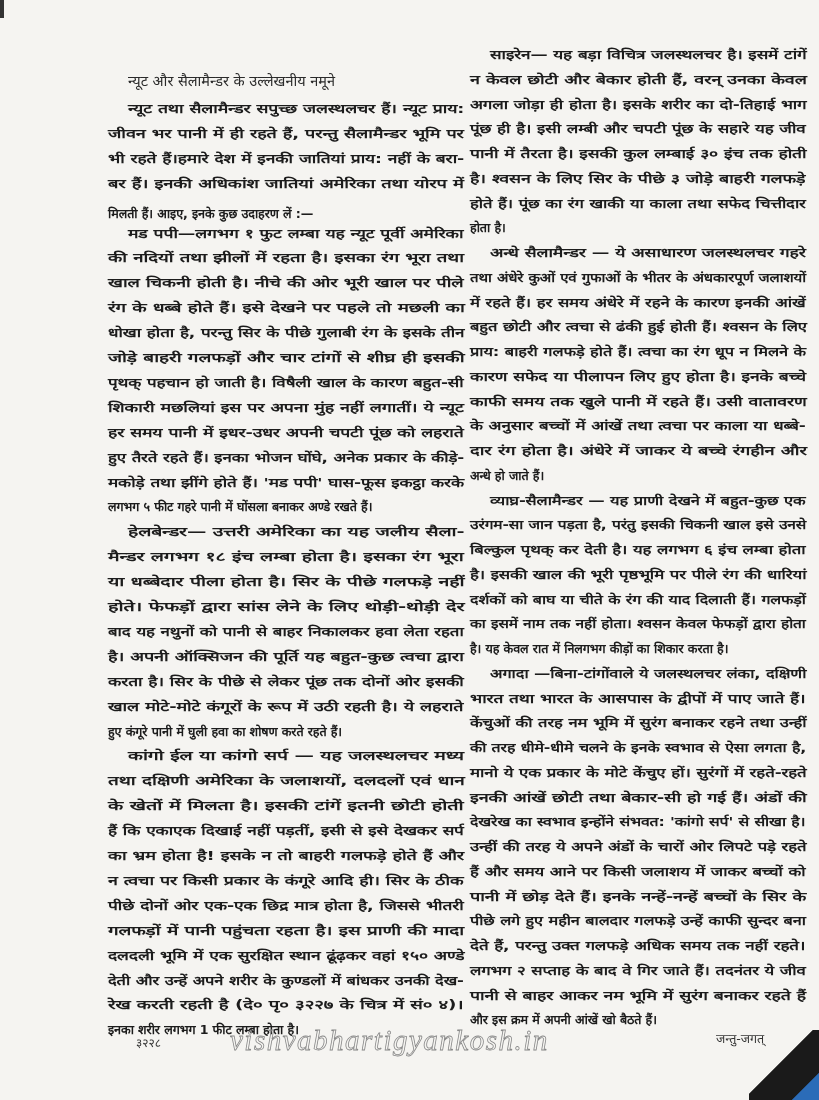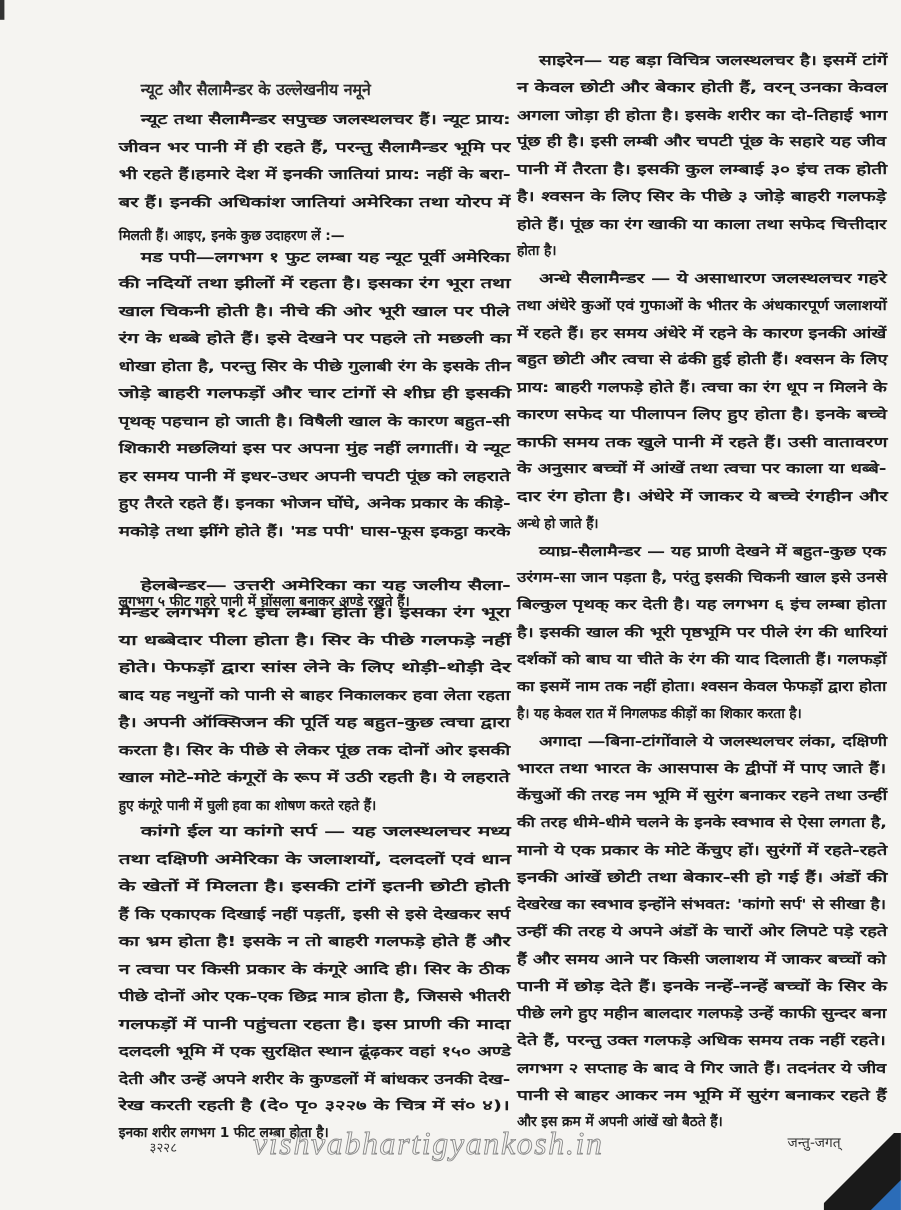--- a/index.html
+++ b/index.html
@@ -15,21 +15,21 @@
   .col-left { left:108px; width:358px; }
   .col-right { left:470px; width:340px; }
   .line {
     position:absolute; left:0; white-space:nowrap;
     font-size:12.6px; line-height:18px; height:18px;
     font-weight:bold; letter-spacing:-0.1px;
     transform-origin:left center;
   }
   .title-line {
     position:absolute; left:20px; top:70px; white-space:nowrap;
-    font-size:14.5px; font-weight:bold; color:#2a2a2a;
+    font-size:14.5px; font-weight:normal; color:#2a2a2a;
   }
   .footer-left { position:absolute; left:104px; top:1034px; font-size:12px; color:#333;margin-left:32px; }
   .watermark {
     position:absolute; left:230px; top:1024px; font-size:29px;
     font-family:Liberation Serif, serif; font-style:italic;
     color:transparent; -webkit-text-stroke:0.8px #888; letter-spacing:1.5px;
   }
   .footer-right { position:absolute; left:716px; top:1030px; font-size:12.5px; color:#333; }
   .cover-corner {
     position:absolute; right:0; bottom:0; width:70px; height:70px;
@@ -54,21 +54,21 @@
         <div class="line" style="top: 249.4px; left: 0px; transform: scaleX(1.477);">की नदियों तथा झीलों में रहता है। इसका रंग भूरा तथा</div>
         <div class="line" style="top: 274.3px; left: 0px; transform: scaleX(1.447);">खाल चिकनी होती है। नीचे की ओर भूरी खाल पर पीले</div>
         <div class="line" style="top: 299.2px; left: 0px; transform: scaleX(1.49);">रंग के धब्बे होते हैं। इसे देखने पर पहले तो मछली का</div>
         <div class="line" style="top: 324.1px; left: 0px; transform: scaleX(1.354);">धोखा होता है, परन्तु सिर के पीछे गुलाबी रंग के इसके तीन</div>
         <div class="line" style="top: 349px; left: 0px; transform: scaleX(1.508);">जोड़े  बाहरी गलफड़ों और चार टांगों से शीघ्र ही इसकी</div>
         <div class="line" style="top: 373.9px; left: 0px; transform: scaleX(1.348);">पृथक् पहचान हो जाती है। विषैली खाल के कारण बहुत-सी</div>
         <div class="line" style="top: 398.8px; left: 0px; transform: scaleX(1.413);">शिकारी मछलियां इस पर अपना मुंह नहीं लगातीं। ये न्यूट</div>
         <div class="line" style="top: 423.7px; left: 0px; transform: scaleX(1.396);">हर समय पानी में इधर-उधर अपनी चपटी पूंछ को लहराते</div>
         <div class="line" style="top: 448.6px; left: 0px; transform: scaleX(1.333);">हुए तैरते रहते हैं। इनका भोजन घोंघे, अनेक प्रकार के कीड़े-</div>
         <div class="line" style="top: 473.5px; left: 0px; transform: scaleX(1.359);">मकोड़े तथा झींगे होते हैं। 'मड पपी' घास-फूस इकट्ठा करके</div>
-        <div class="line" style="top: 498.4px; left: 0px; margin-top: 40px;">लगभग ५ फीट गहरे पानी में घोंसला बनाकर अण्डे रखते हैं।</div>
+        <div class="line" style="top: 498.4px; left: 0px;">लगभग ५ फीट गहरे पानी में घोंसला बनाकर अण्डे रखते हैं।</div>
         <div class="line" style="top: 523.3px; left: 20px; transform: scaleX(1.541);">हेलबेन्डर— उत्तरी अमेरिका का यह जलीय सैला-</div>
         <div class="line" style="top: 548.2px; left: 0px; transform: scaleX(1.541);">मैन्डर लगभग १८ इंच लम्बा होता है। इसका रंग भूरा</div>
         <div class="line" style="top: 573.1px; left: 0px; transform: scaleX(1.548);">या धब्बेदार पीला होता है। सिर के पीछे गलफड़े नहीं</div>
         <div class="line" style="top: 598px; left: 0px; transform: scaleX(1.575);">होते। फेफड़ों द्वारा सांस लेने के लिए थोड़ी-थोड़ी देर</div>
         <div class="line" style="top: 622.9px; left: 0px; transform: scaleX(1.338);">बाद यह नथुनों को पानी से बाहर निकालकर हवा लेता रहता</div>
         <div class="line" style="top: 647.8px; left: 0px; transform: scaleX(1.435);">है। अपनी ऑक्सिजन की पूर्ति यह बहुत-कुछ त्वचा द्वारा</div>
         <div class="line" style="top: 672.7px; left: 0px; transform: scaleX(1.38);">करता है। सिर के पीछे से लेकर पूंछ तक दोनों ओर इसकी</div>
         <div class="line" style="top: 697.6px; left: 0px; transform: scaleX(1.418);">खाल मोटे-मोटे कंगूरों के रूप में उठी रहती है। ये लहराते</div>
         <div class="line" style="top: 722.5px; left: 0px; text-align: right;">हुए कंगूरे पानी में घुली हवा का शोषण करते रहते हैं।</div>
         <div class="line" style="top: 747.4px; left: 20px; transform: scaleX(1.541);">कांगो ईल या कांगो सर्प — यह जलस्थलचर मध्य</div>
@@ -105,21 +105,21 @@
         <div class="line" style="top: 392.5px; left: 0px; transform: scaleX(1.4);">काफी समय तक खुले पानी में रहते हैं। उसी वातावरण</div>
         <div class="line" style="top: 417.25px; left: 0px; transform: scaleX(1.344);">के अनुसार बच्चों में आंखें तथा त्वचा पर काला या धब्बे-</div>
         <div class="line" style="top: 442px; left: 0px; transform: scaleX(1.455);">दार रंग होता है। अंधेरे में जाकर ये बच्चे रंगहीन और</div>
         <div class="line" style="top: 466.75px; left: 0px;">अन्धे हो जाते हैं।</div>
         <div class="line" style="top: 491.5px; left: 20px; transform: scaleX(1.306);">व्याघ्र-सैलामैन्डर — यह प्राणी देखने में बहुत-कुछ एक</div>
         <div class="line" style="top: 516.25px; left: 0px; transform: scaleX(1.235);">उरंगम-सा जान पड़ता है, परंतु इसकी चिकनी खाल इसे उनसे</div>
         <div class="line" style="top: 541px; left: 0px; transform: scaleX(1.328);">बिल्कुल पृथक् कर देती है। यह लगभग ६ इंच लम्बा होता</div>
         <div class="line" style="top: 565.75px; left: 0px; transform: scaleX(1.333);">है। इसकी खाल की भूरी पृष्ठभूमि पर पीले रंग की धारियां</div>
         <div class="line" style="top: 590.5px; left: 0px; transform: scaleX(1.273);">दर्शकों को बाघ या चीते के रंग की याद दिलाती हैं। गलफड़ों</div>
         <div class="line" style="top: 615.25px; left: 0px; transform: scaleX(1.226);">का इसमें नाम तक नहीं होता। श्वसन केवल फेफड़ों द्वारा होता</div>
-        <div class="line" style="top: 640px; left: 0px;">है। यह केवल रात में निगलफड कीड़ों का शिकार करता है।</div>
+        <div class="line" style="top: 640px; left: 0px;">है। यह केवल रात में निलगभग कीड़ों का शिकार करता है।</div>
         <div class="line" style="top: 664.75px; left: 20px; transform: scaleX(1.3);">अगादा —बिना-टांगोंवाले ये जलस्थलचर लंका, दक्षिणी</div>
         <div class="line" style="top: 689.5px; left: 0px; transform: scaleX(1.371);">भारत तथा भारत के आसपास के द्वीपों में पाए जाते हैं।</div>
         <div class="line" style="top: 714.25px; left: 0px; transform: scaleX(1.318);">केंचुओं की तरह नम भूमि में सुरंग बनाकर रहने तथा उन्हीं</div>
         <div class="line" style="top: 739px; left: 0px; transform: scaleX(1.263);">की तरह धीमे-धीमे चलने के इनके स्वभाव से ऐसा लगता है,</div>
         <div class="line" style="top: 763.75px; left: 0px; transform: scaleX(1.339);">मानो ये एक प्रकार के मोटे केंचुए हों। सुरंगों में रहते-रहते</div>
         <div class="line" style="top: 788.5px; left: 0px; transform: scaleX(1.43);">इनकी आंखें छोटी तथा बेकार-सी हो गई हैं। अंडों की</div>
         <div class="line" style="top: 813.25px; left: 0px; transform: scaleX(1.254);">देखरेख का स्वभाव इन्होंने संभवत: 'कांगो सर्प' से सीखा है।</div>
         <div class="line" style="top: 838px; left: 0px; transform: scaleX(1.328);">उन्हीं की तरह ये अपने अंडों के चारों ओर लिपटे पड़े रहते</div>
         <div class="line" style="top: 862.75px; left: 0px; transform: scaleX(1.323);">हैं और समय आने पर किसी जलाशय में जाकर बच्चों को</div>
         <div class="line" style="top: 887.5px; left: 0px; transform: scaleX(1.43);">पानी में छोड़ देते हैं। इनके नन्हें-नन्हें बच्चों के सिर के</div>

